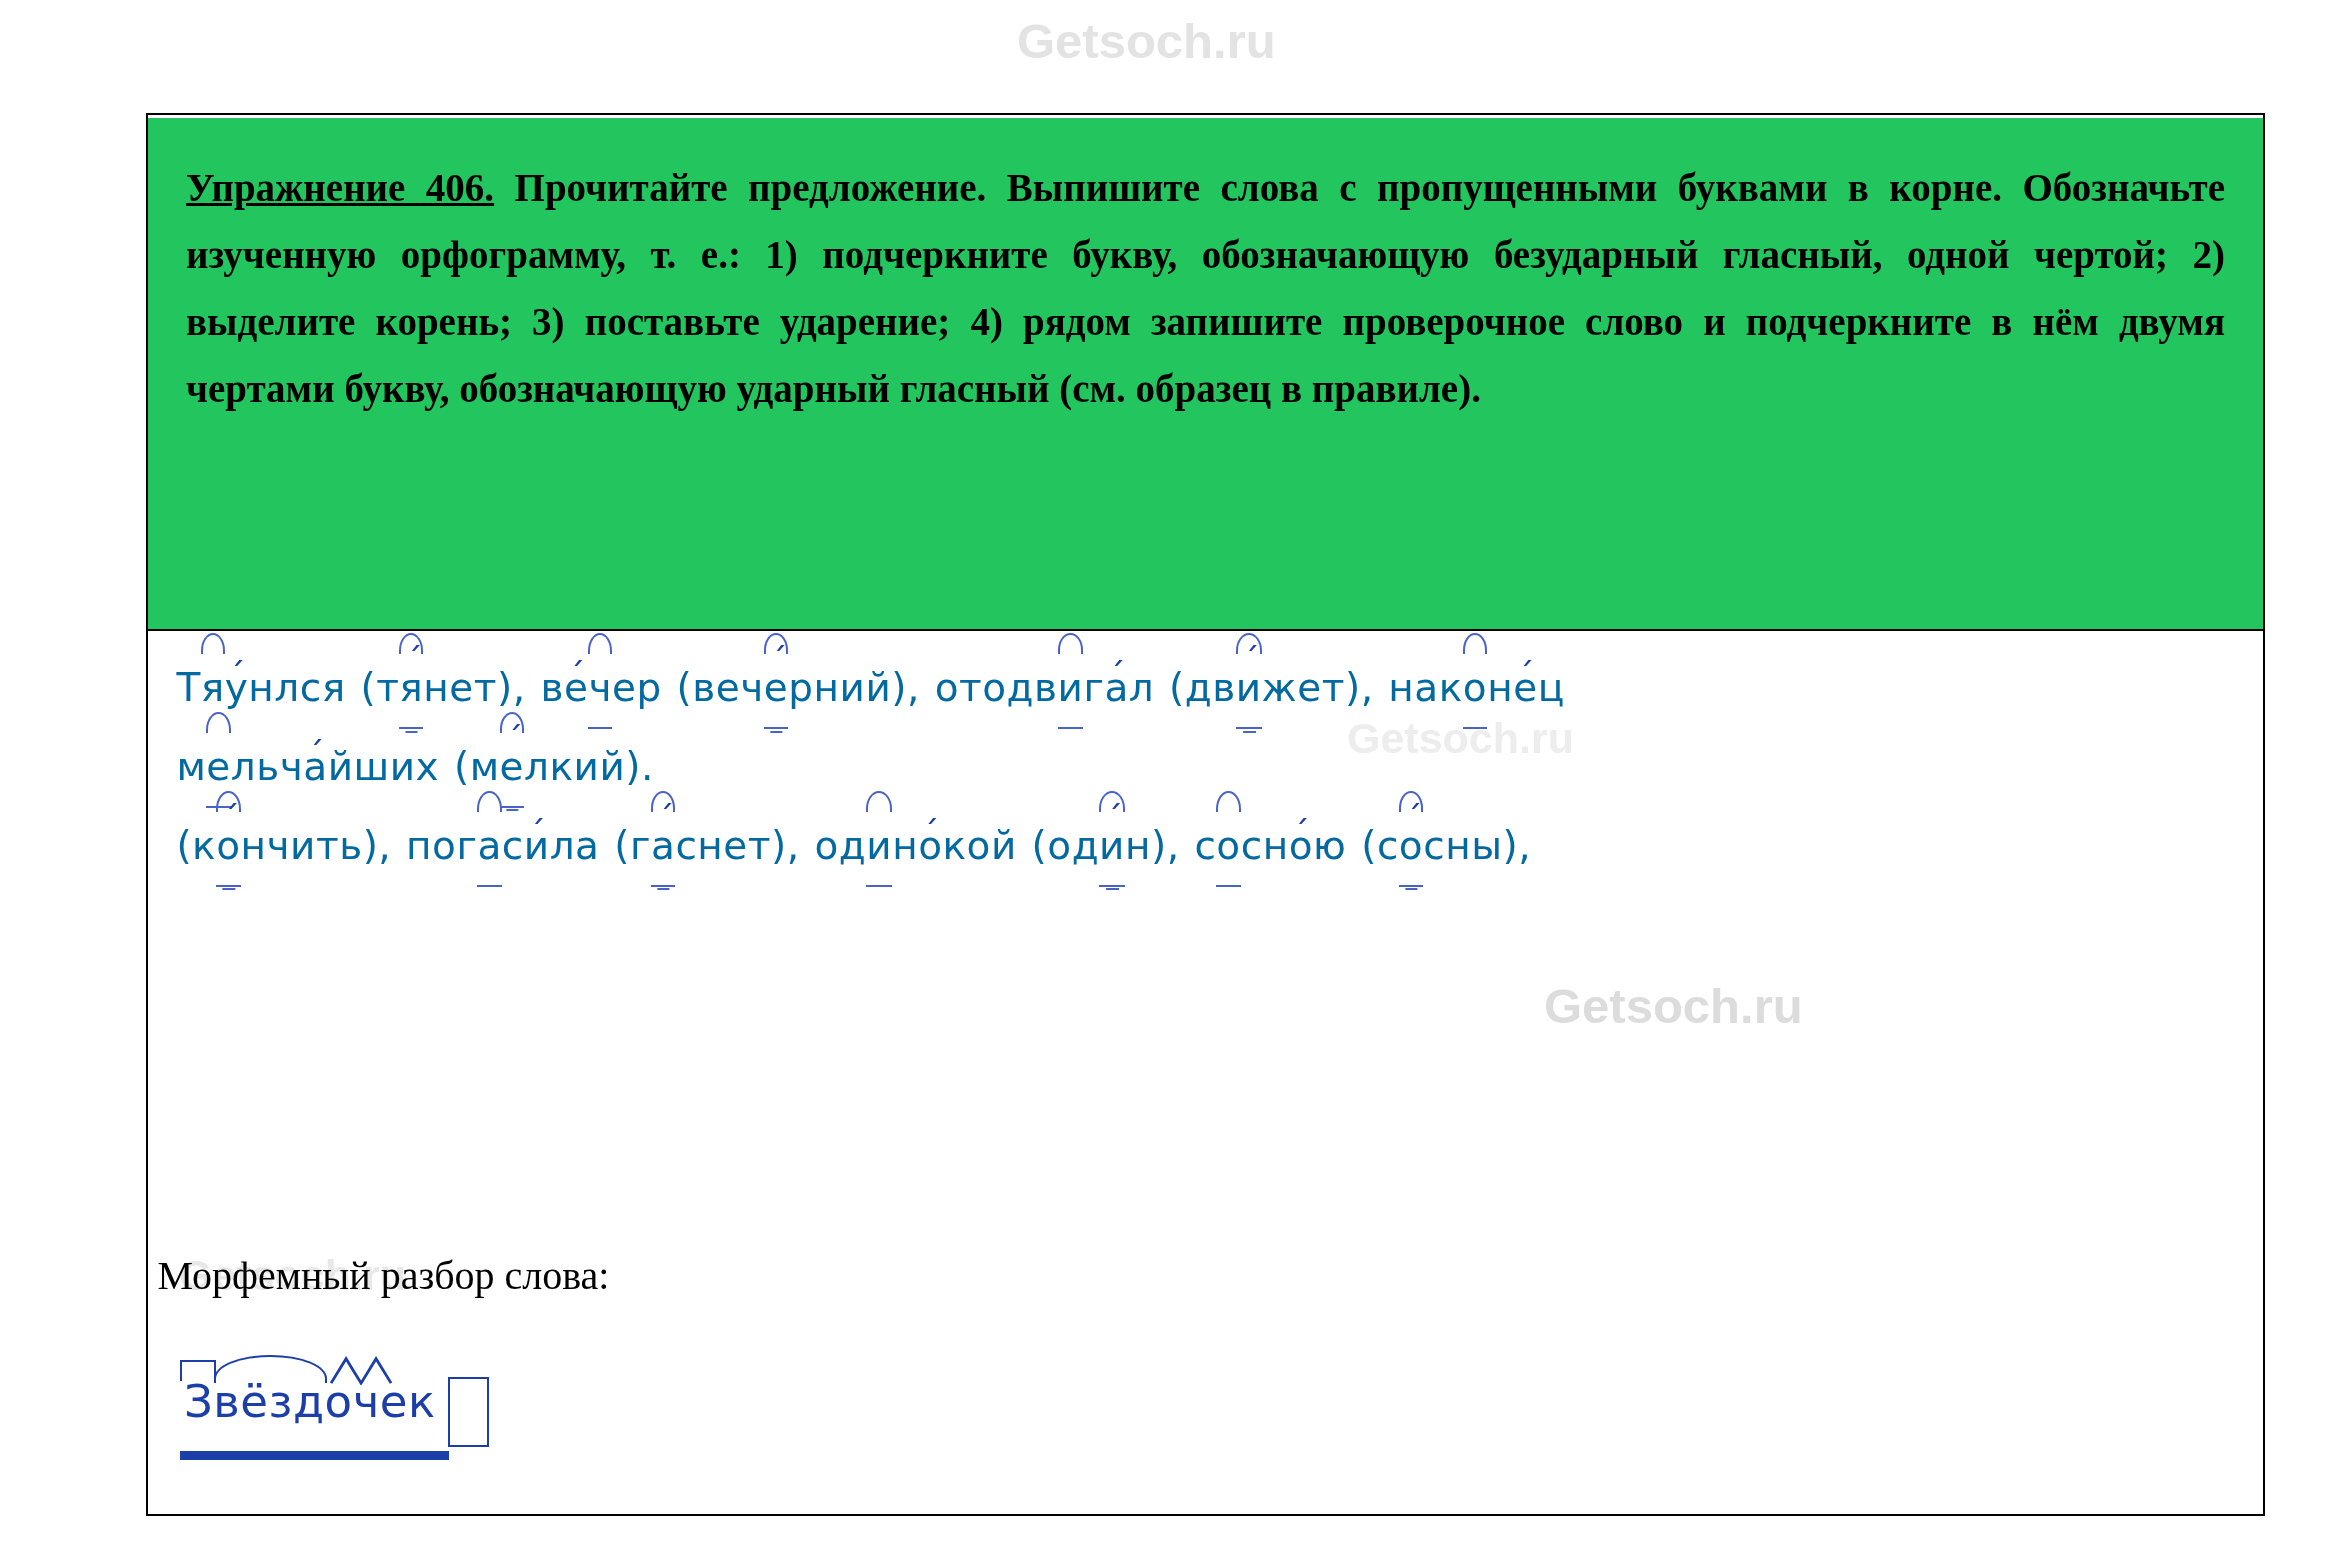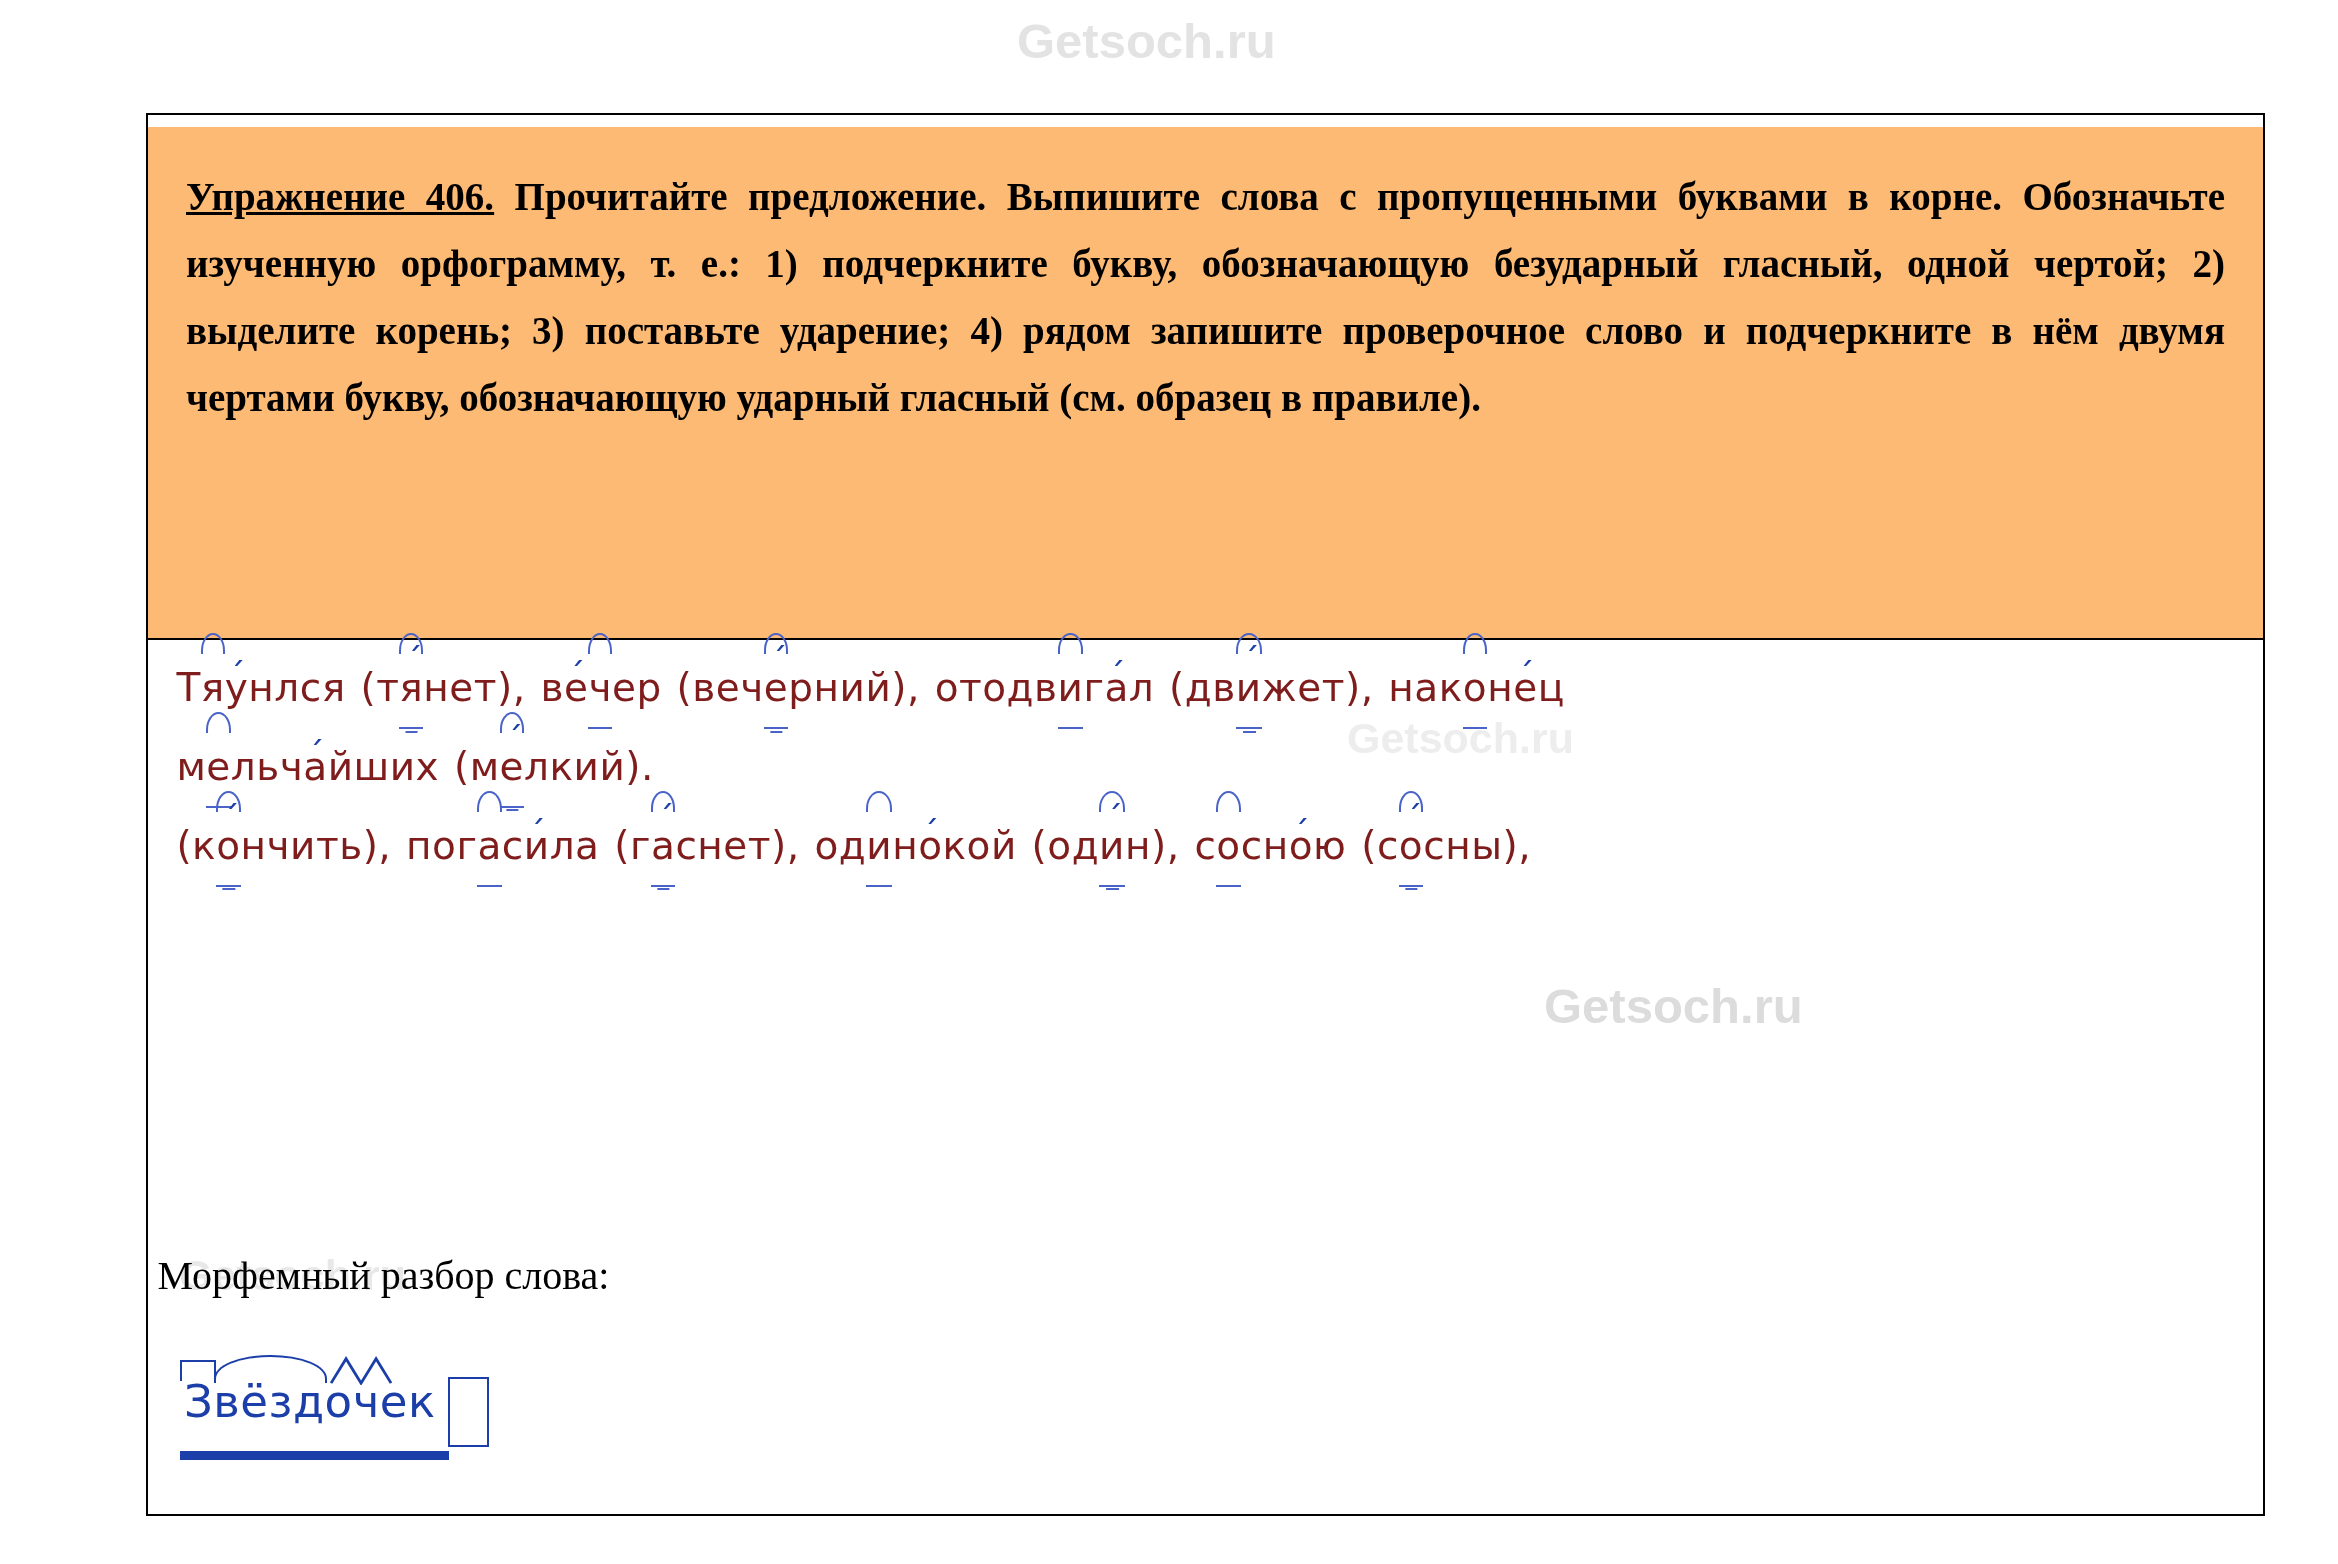--- a/index.html
+++ b/index.html
@@ -66,24 +66,24 @@
     top: 113px;
     width: 2119px;
     height: 1403px;
     border: 2.8px solid #000000;
     box-sizing: border-box;
     background: transparent;
   }
   .task-panel {
     position: absolute;
     left: 0;
-    top: 12px;
+    top: 3px;
     width: 100%;
     height: 513px;
-    background: #fdba74;
+    background: #22c55e;
     box-sizing: border-box;
     border-bottom: 2.8px solid #000000;
     padding: 36px 38px 0 38px;
   }
   .task-text {
     font-family: "Liberation Serif", serif;
     font-size: 39px;
     font-weight: bold;
     line-height: 1.72;
     text-align: justify;
@@ -105,21 +105,21 @@
     background: transparent;
   }
 
   .answer-lines {
     position: absolute;
     left: 9.4px;
     top: 19px;
     width: 2072px;
     font-family: "DejaVu Sans", sans-serif;
     font-size: 39px;
-    color: #7f1d1d;
+    color: #0369a1;
     line-height: 1.95;
     letter-spacing: 0.5px;
   }
   .wline {
     white-space: nowrap;
     position: relative;
     padding-left: 19px;
   }
   .tok {
     position: relative;

